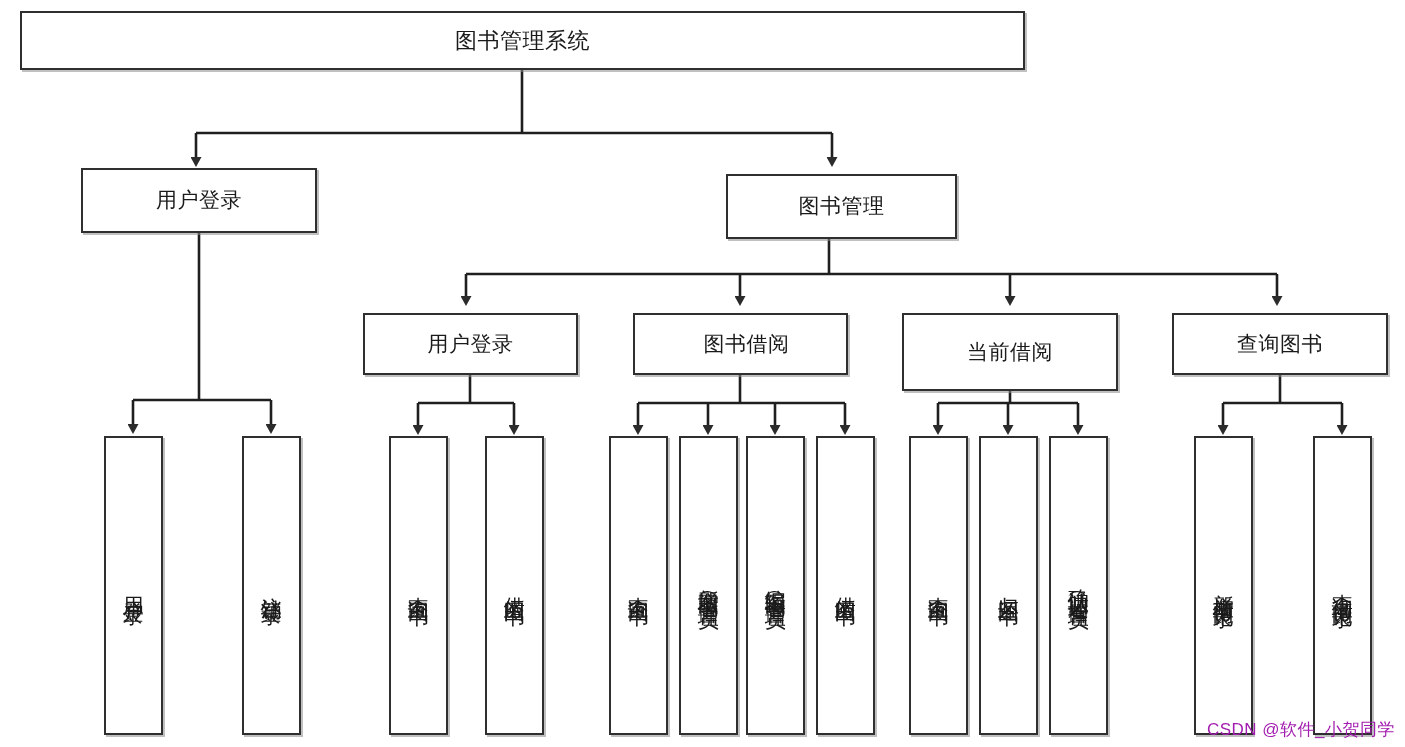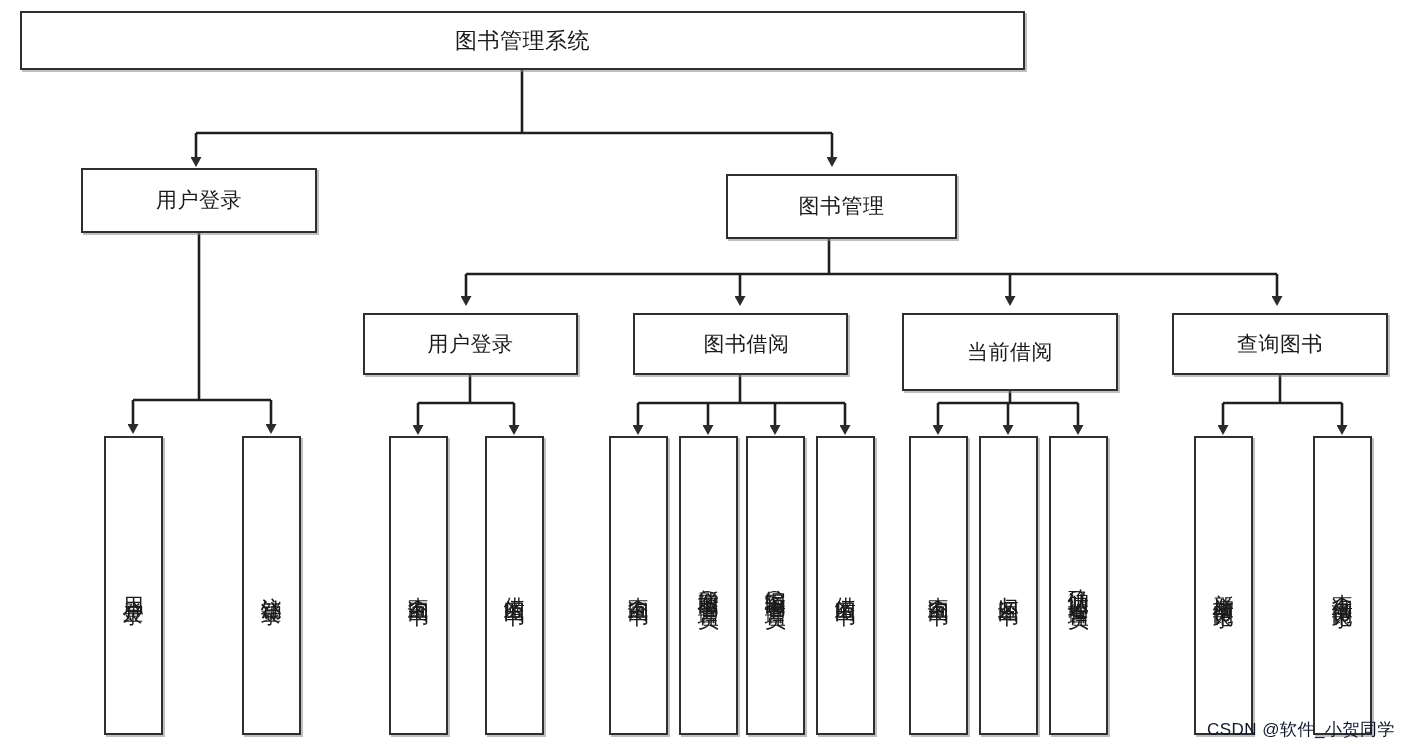--- a/index.html
+++ b/index.html
@@ -62,21 +62,21 @@
     font-size: 21px;
     line-height: 1.12;
     letter-spacing: 3px;
     max-height: 100%;
   }
   .watermark {
     position: absolute;
     right: 10px;
     bottom: 6px;
     font-size: 17px;
-    color: #0f172a;
+    color: #a21caf;
     white-space: nowrap;
     letter-spacing: 0.5px;
     pointer-events: none;
   }
 </style>
 </head>
 <body>
 
 <div id="canvas">
 

